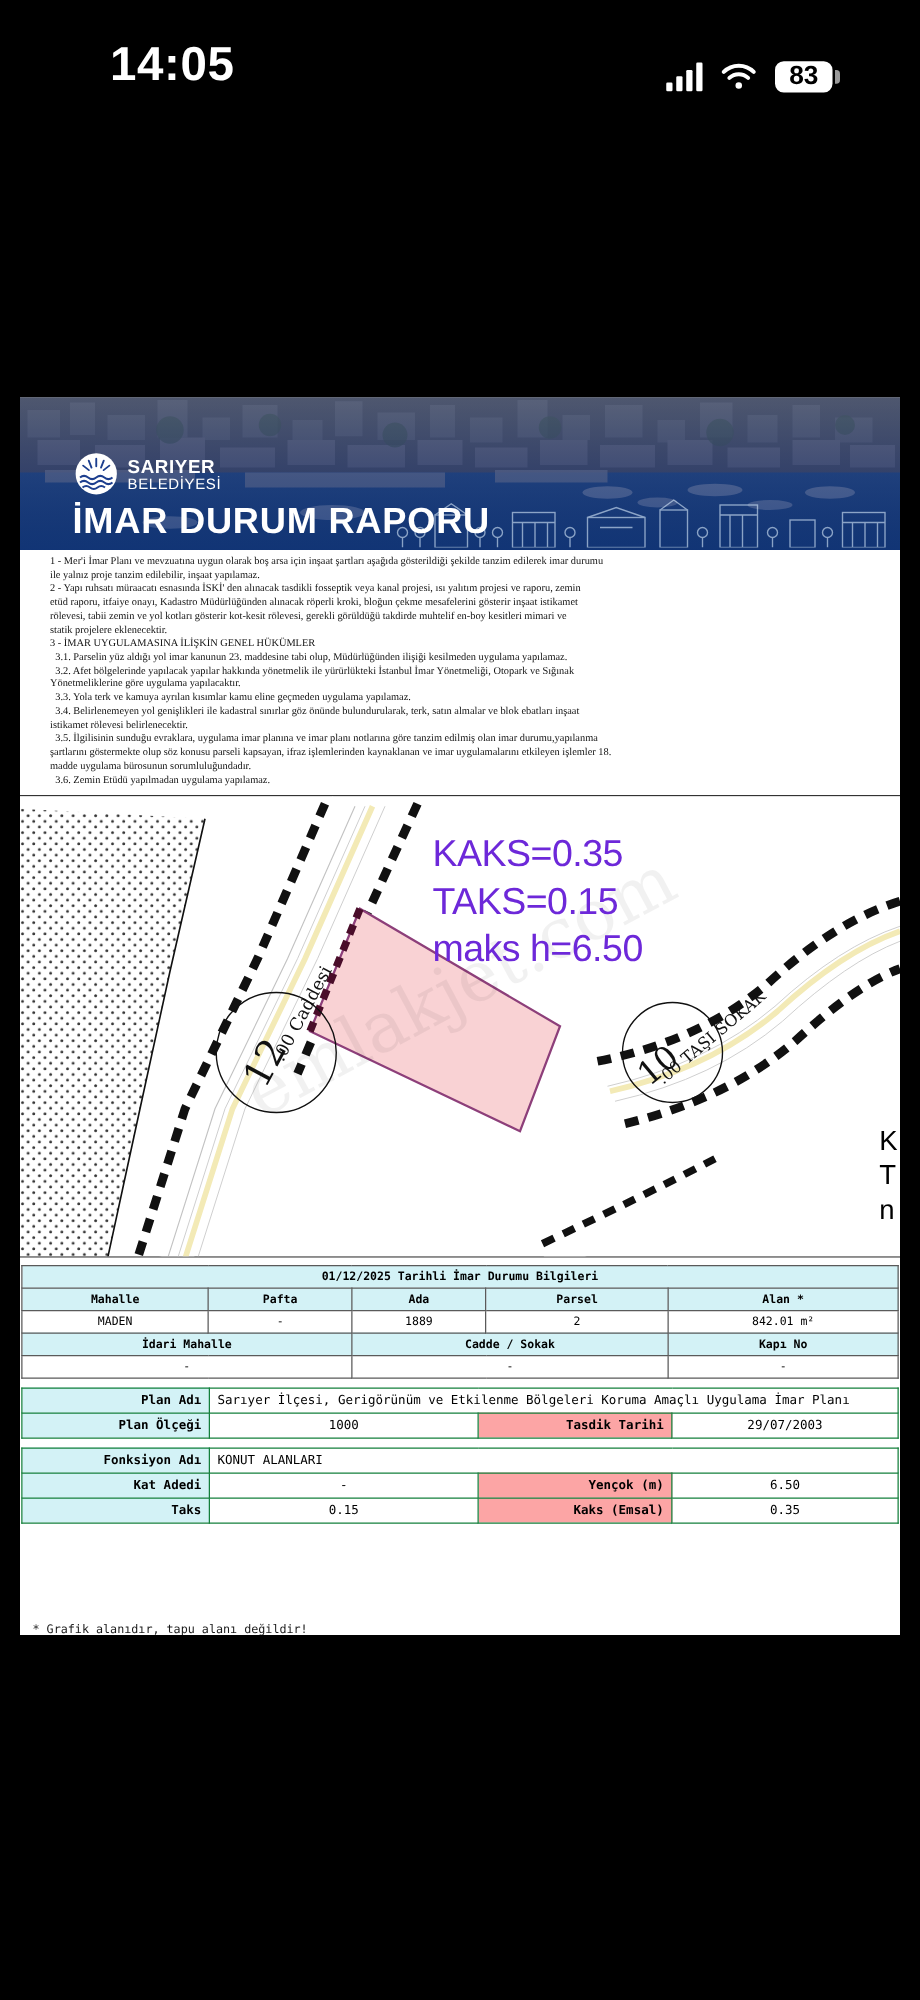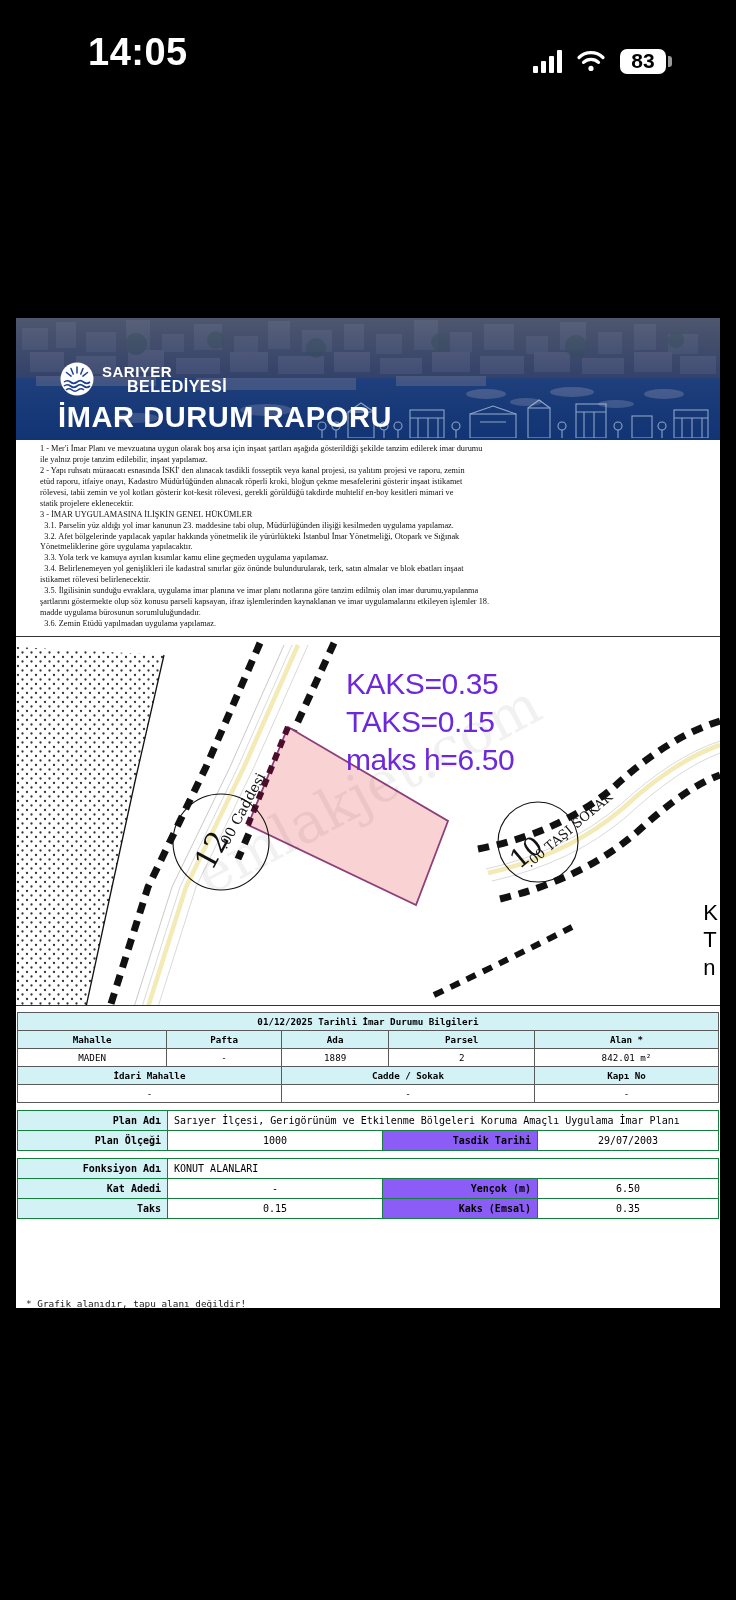--- a/index.html
+++ b/index.html
@@ -56,21 +56,21 @@
   .banner-overlay {
     position: absolute; inset: 0;
     background: linear-gradient(180deg, rgba(30,45,110,.30) 0%, rgba(22,40,105,.55) 48%, rgba(16,48,120,.72) 100%);
   }
   .logo-wrap {
     position: absolute; left: 44px; top: 44px; display: flex; align-items: center; gap: 8px;
   }
   .logo-mark { width: 34px; height: 34px; position: relative; }
   .logo-text { color: #fff; line-height: 1.0; }
   .logo-text .l1 { font-size: 15px; font-weight: bold; letter-spacing: .5px; }
-  .logo-text .l2 { font-size: 16px; font-weight: bold; letter-spacing: .5px; margin-left: 25px; }
+  .logo-text .l2 { font-size: 12px; font-weight: normal; letter-spacing: .5px; }
   .banner-title {
     position: absolute; left: 42px; bottom: 6px;
     color: #fff; font-size: 29px; font-weight: bold; letter-spacing: .6px;
   }
   .skyline { position: absolute; right: 6px; bottom: 2px; opacity: .75; }
 
   
   .notes {
     padding: 4px 8px 6px 24px;
     font-family: Liberation Serif, serif;
@@ -104,21 +104,21 @@
   .tables { padding: 6px 1px 0 1px; }
   table { border-collapse: collapse; width: 100%; font-family: "DejaVu Sans Mono", monospace; }
   .t-main { margin-bottom: 7px; }
   .t-main td, .t-main th { border: 1px solid #5a5a5a; padding: 3px 4px; font-size: 9.2px; text-align: center; }
   .cap { background: #d3f2f6; font-weight: bold; font-size: 11px; padding: 5px 4px; }
   .hd { background: #d3f2f6; font-weight: bold; }
   .val { background: #fff; }
   .t-plan { margin-bottom: 7px; }
   .t-plan td { border: 1px solid #15803d; padding: 4px 6px; font-size: 10px; }
   .lbl { background: #d3f2f6; font-weight: bold; text-align: right; white-space: nowrap; width: 150px; }
-  .lbl-c { background: #8b5cf6; font-weight: bold; text-align: right; white-space: nowrap; }
+  .lbl-c { background: #fca5a5; font-weight: bold; text-align: right; white-space: nowrap; }
   .free { background: #fff; text-align: left; }
   .ctr { background: #fff; text-align: center; }
 
   
   .footer {
     position: relative; margin-top: 78px; padding: 0 0 0 10px;
     font-family: "DejaVu Sans Mono", monospace; font-size: 9.4px; line-height: 1.42;
   }
   .f-note { color: #1a1a1a; }
 </style>

